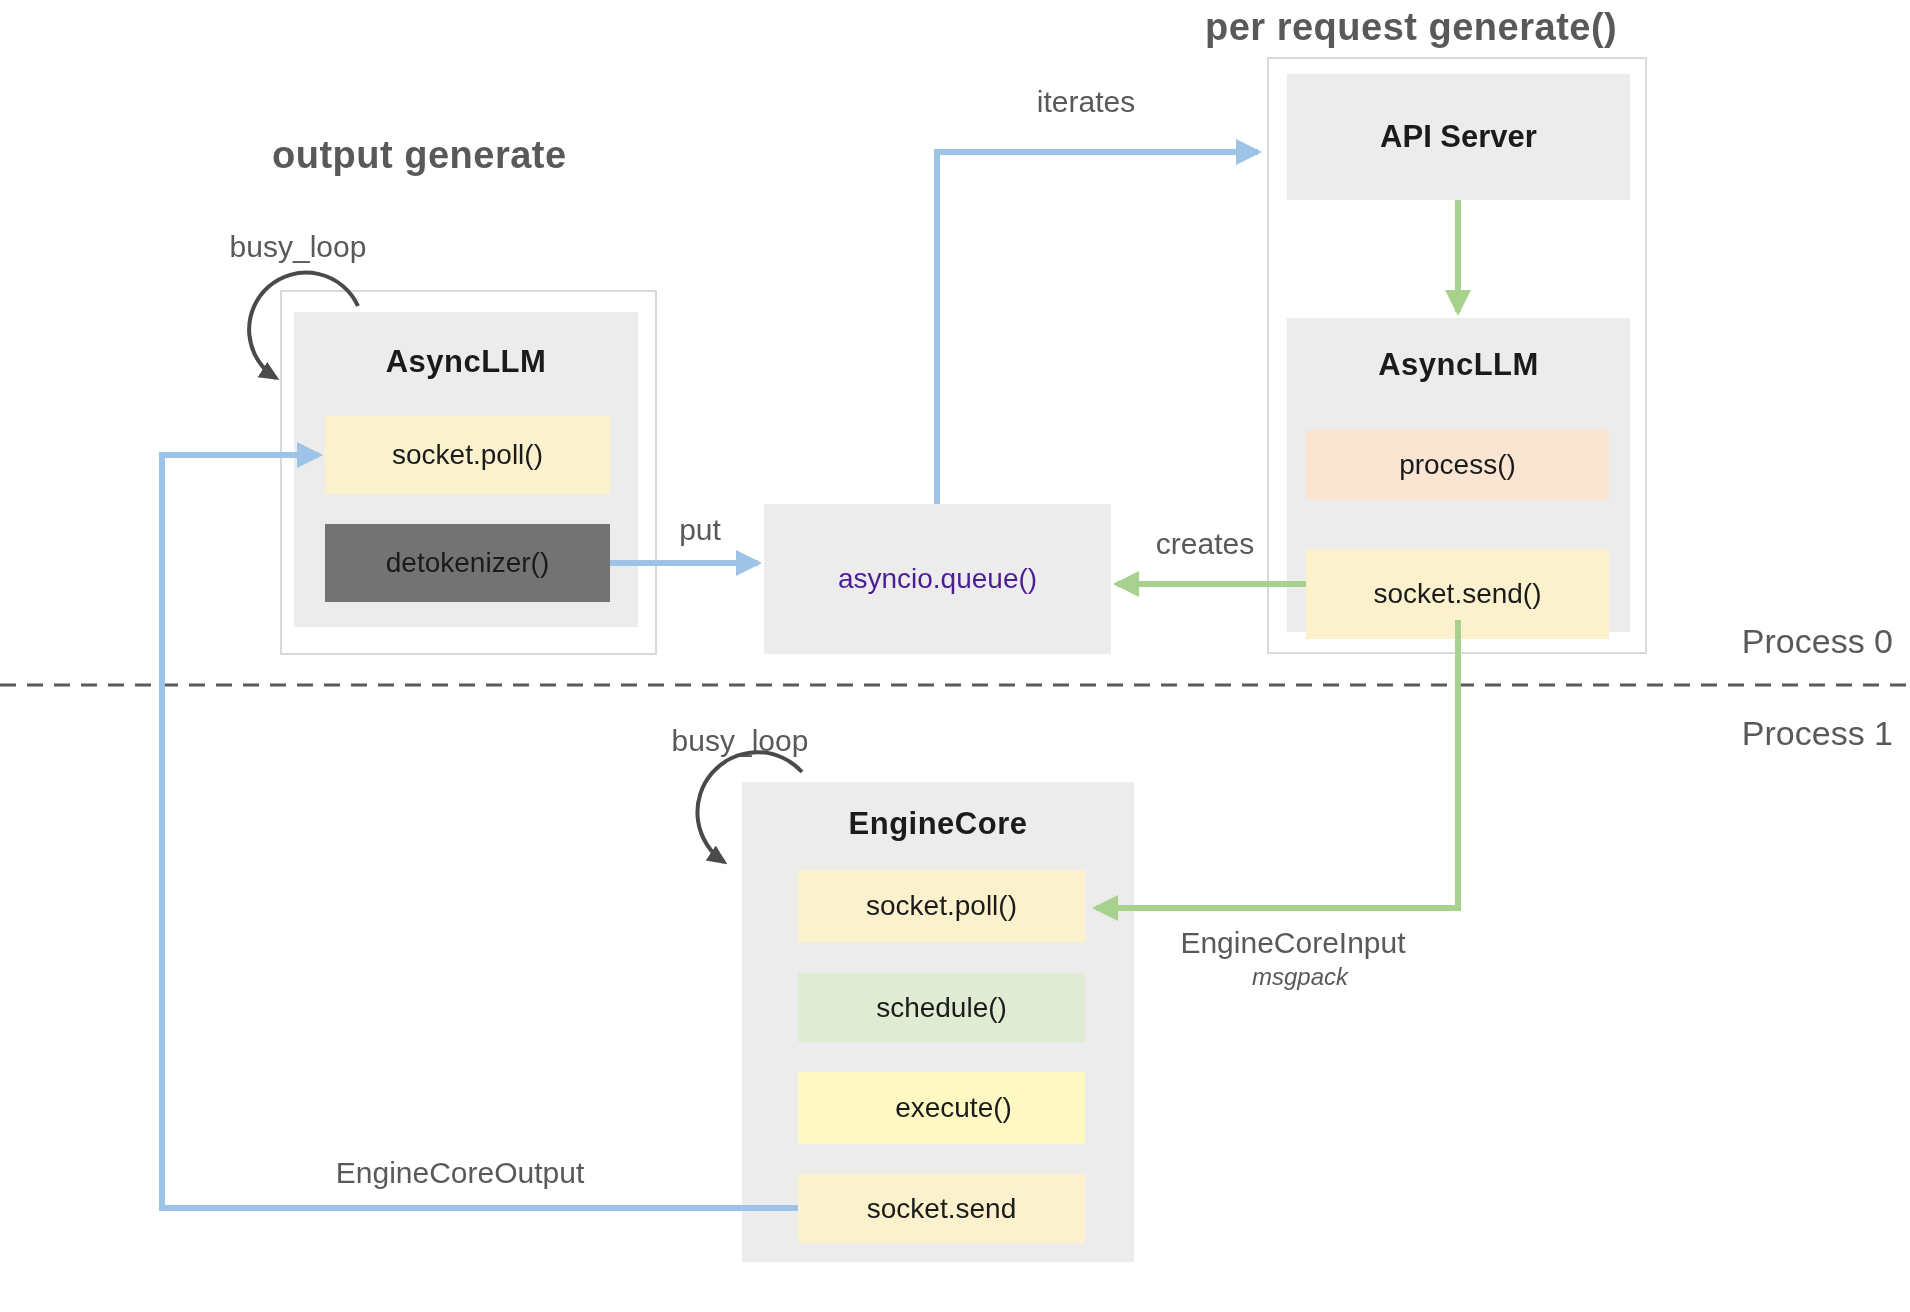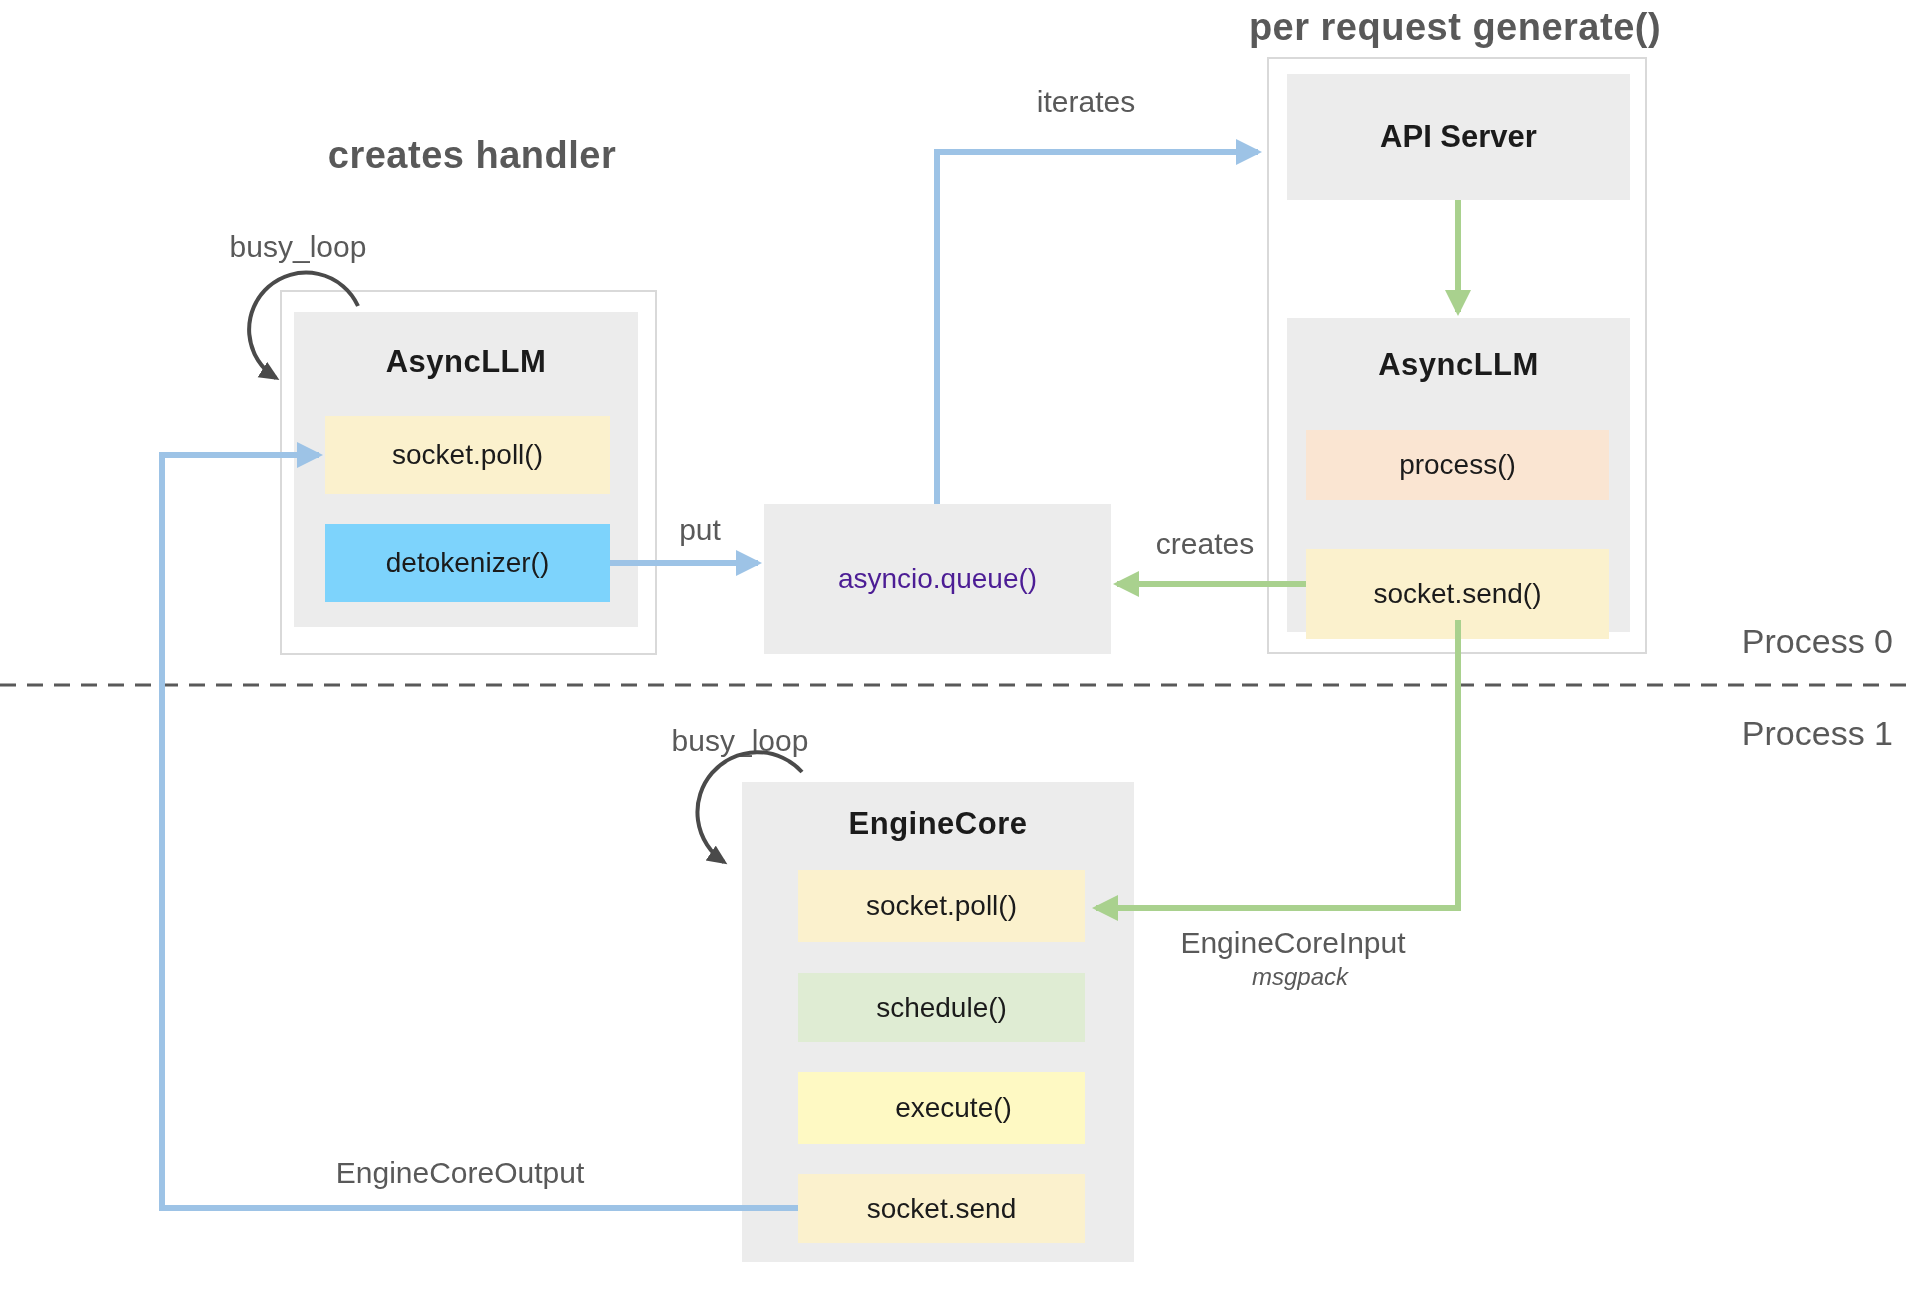--- a/index.html
+++ b/index.html
@@ -19,46 +19,46 @@
   .node-title{
     font-weight:bold;color:#1b1b1b;font-size:31px;
     text-align:center;letter-spacing:0.5px;
   }
   .method{
     display:flex;align-items:center;justify-content:center;
     font-size:28px;color:#1b1b1b;white-space:nowrap;
   }
   .fill-yellow{background:#fbf1cd;}
   .fill-peach{background:#fae5d2;}
-  .fill-pink{background:#7dd3fc;}
+  .fill-pink{background:#737373;}
   .fill-green{background:#dfecd3;}
   .fill-blue{background:#fef9c3;padding-left:24px;}
   .diagram-title{
     font-weight:bold;color:#595959;font-size:38px;
-    text-align:center;white-space:nowrap;letter-spacing:0.5px;
+    white-space:nowrap;letter-spacing:0.5px;
   }
   .conn-label{
     color:#595959;font-size:30px;text-align:center;white-space:nowrap;
   }
   .conn-label.small-italic{font-size:24px;font-style:italic;}
   .process-label{
     color:#595959;font-size:34px;text-align:right;white-space:nowrap;
   }
   .queue-box{
     display:flex;align-items:center;justify-content:center;
     background:#ececec;font-size:28px;color:#4c1d95;
   }
   svg.overlay{position:absolute;left:0;top:0;pointer-events:none;}
 </style>
 </head>
 <body>
 
 <div id="canvas">
 
-  <div class="abs diagram-title" style="left:272px;top:134px;width:400px;">creates handler</div>
+  <div class="abs diagram-title" style="left:272px;top:134px;width:400px;">output generate</div>
   <div class="abs diagram-title" style="left:1205px;top:6px;width:500px;">per request generate()</div>
 
   <div class="abs conn-label" style="left:198px;top:230px;width:200px;">busy_loop</div>
   <div class="abs conn-label" style="left:640px;top:724px;width:200px;">busy_loop</div>
 
   <div class="abs outer-frame" style="left:280px;top:290px;width:377px;height:365px;"></div>
   <div class="abs gray-box" style="left:294px;top:312px;width:344px;height:315px;"></div>
   <div class="abs node-title" style="left:294px;top:344px;width:344px;">AsyncLLM</div>
   <div class="abs method fill-yellow" style="left:325px;top:416px;width:285px;height:78px;">socket.poll()</div>
   <div class="abs method fill-pink" style="left:325px;top:524px;width:285px;height:78px;">detokenizer()</div>

